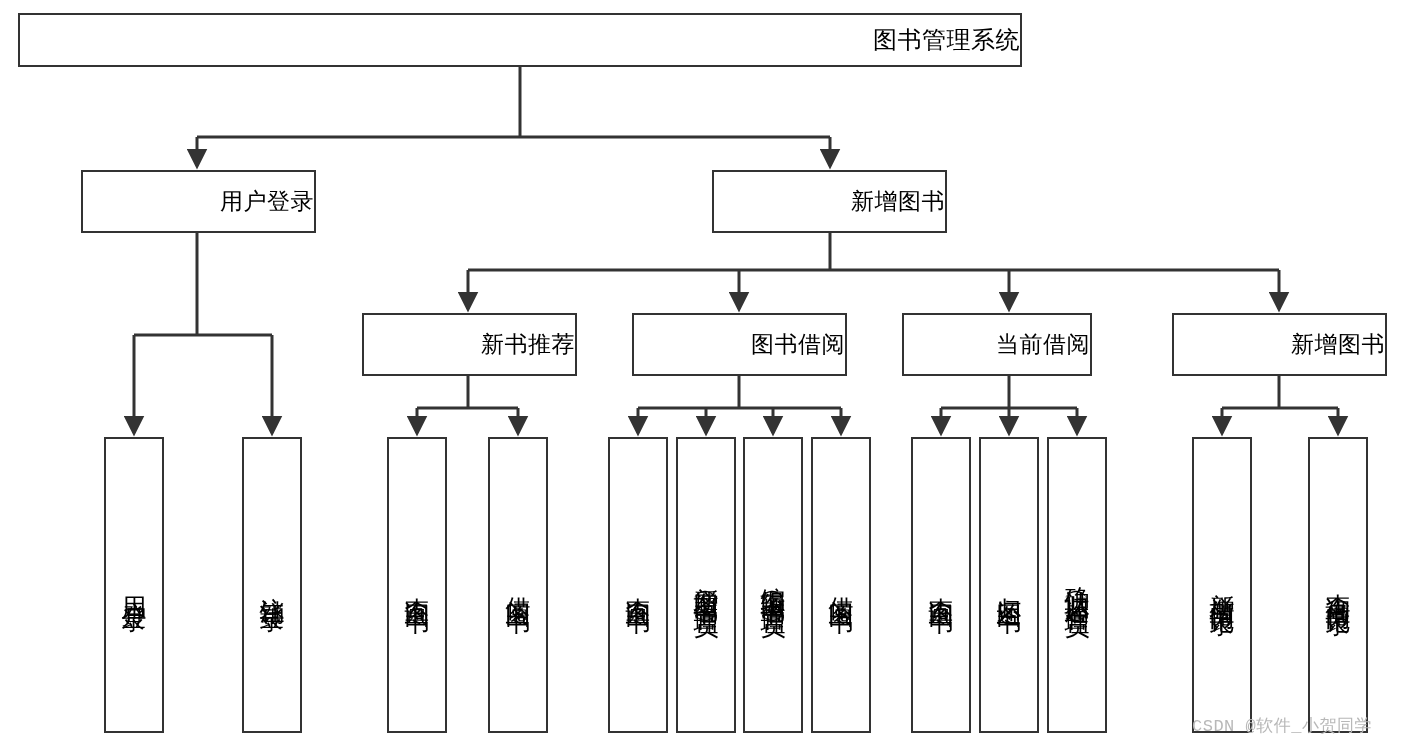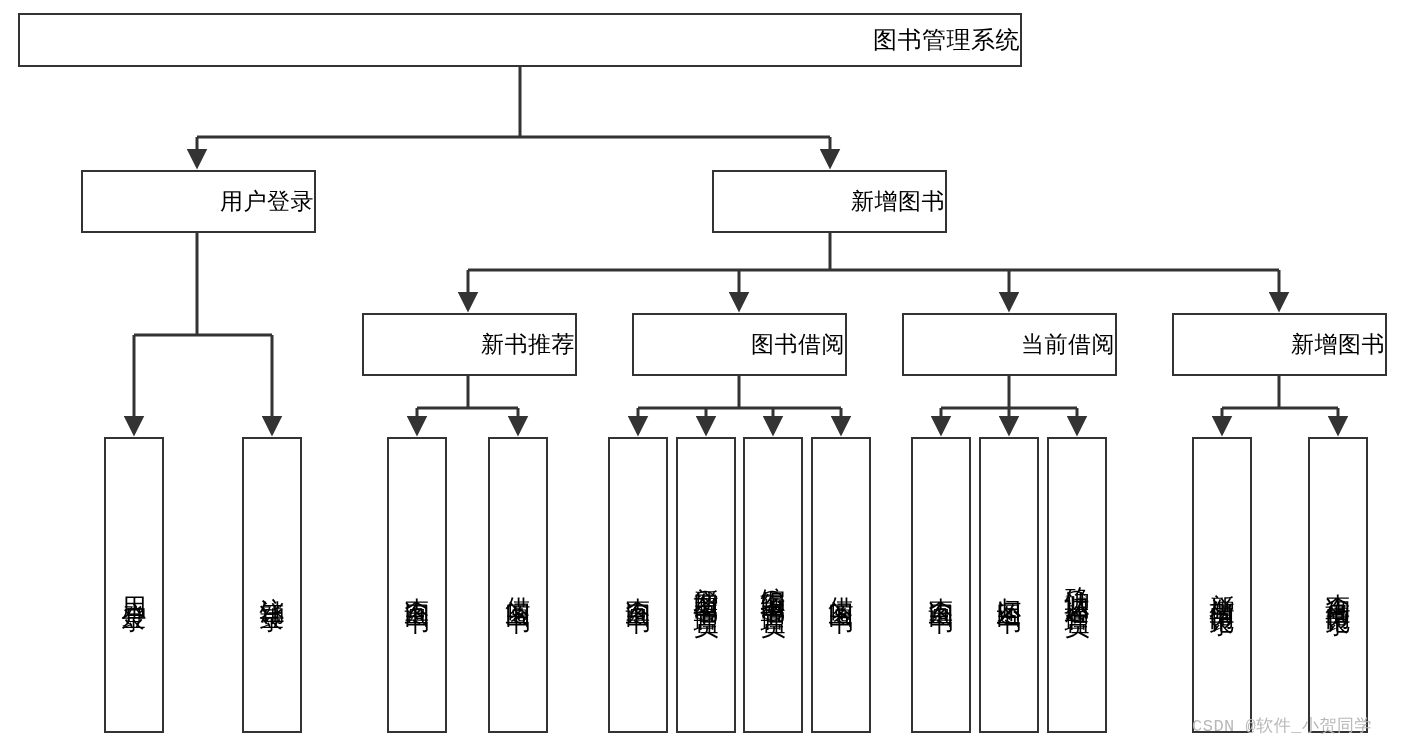--- a/index.html
+++ b/index.html
@@ -144,21 +144,21 @@
   </div>
 
   <div class="node horiz" style="left:362px; top:313px; width:215px; height:63px;">
     <span class="node-label">新书推荐</span>
   </div>
 
   <div class="node horiz" style="left:632px; top:313px; width:215px; height:63px;">
     <span class="node-label">图书借阅</span>
   </div>
 
-  <div class="node horiz" style="left:902px; top:313px; width:215px; height:63px;">
+  <div class="node horiz" style="left:902px; top:313px; width:190px; height:63px;">
     <span class="node-label">当前借阅</span>
   </div>
 
   <div class="node horiz" style="left:1172px; top:313px; width:215px; height:63px;">
     <span class="node-label">新增图书</span>
   </div>
 
   <div class="node vert" style="left:104px; top:437px; width:60px; height:296px;">
     <span class="node-label">用户登录</span>
   </div>

